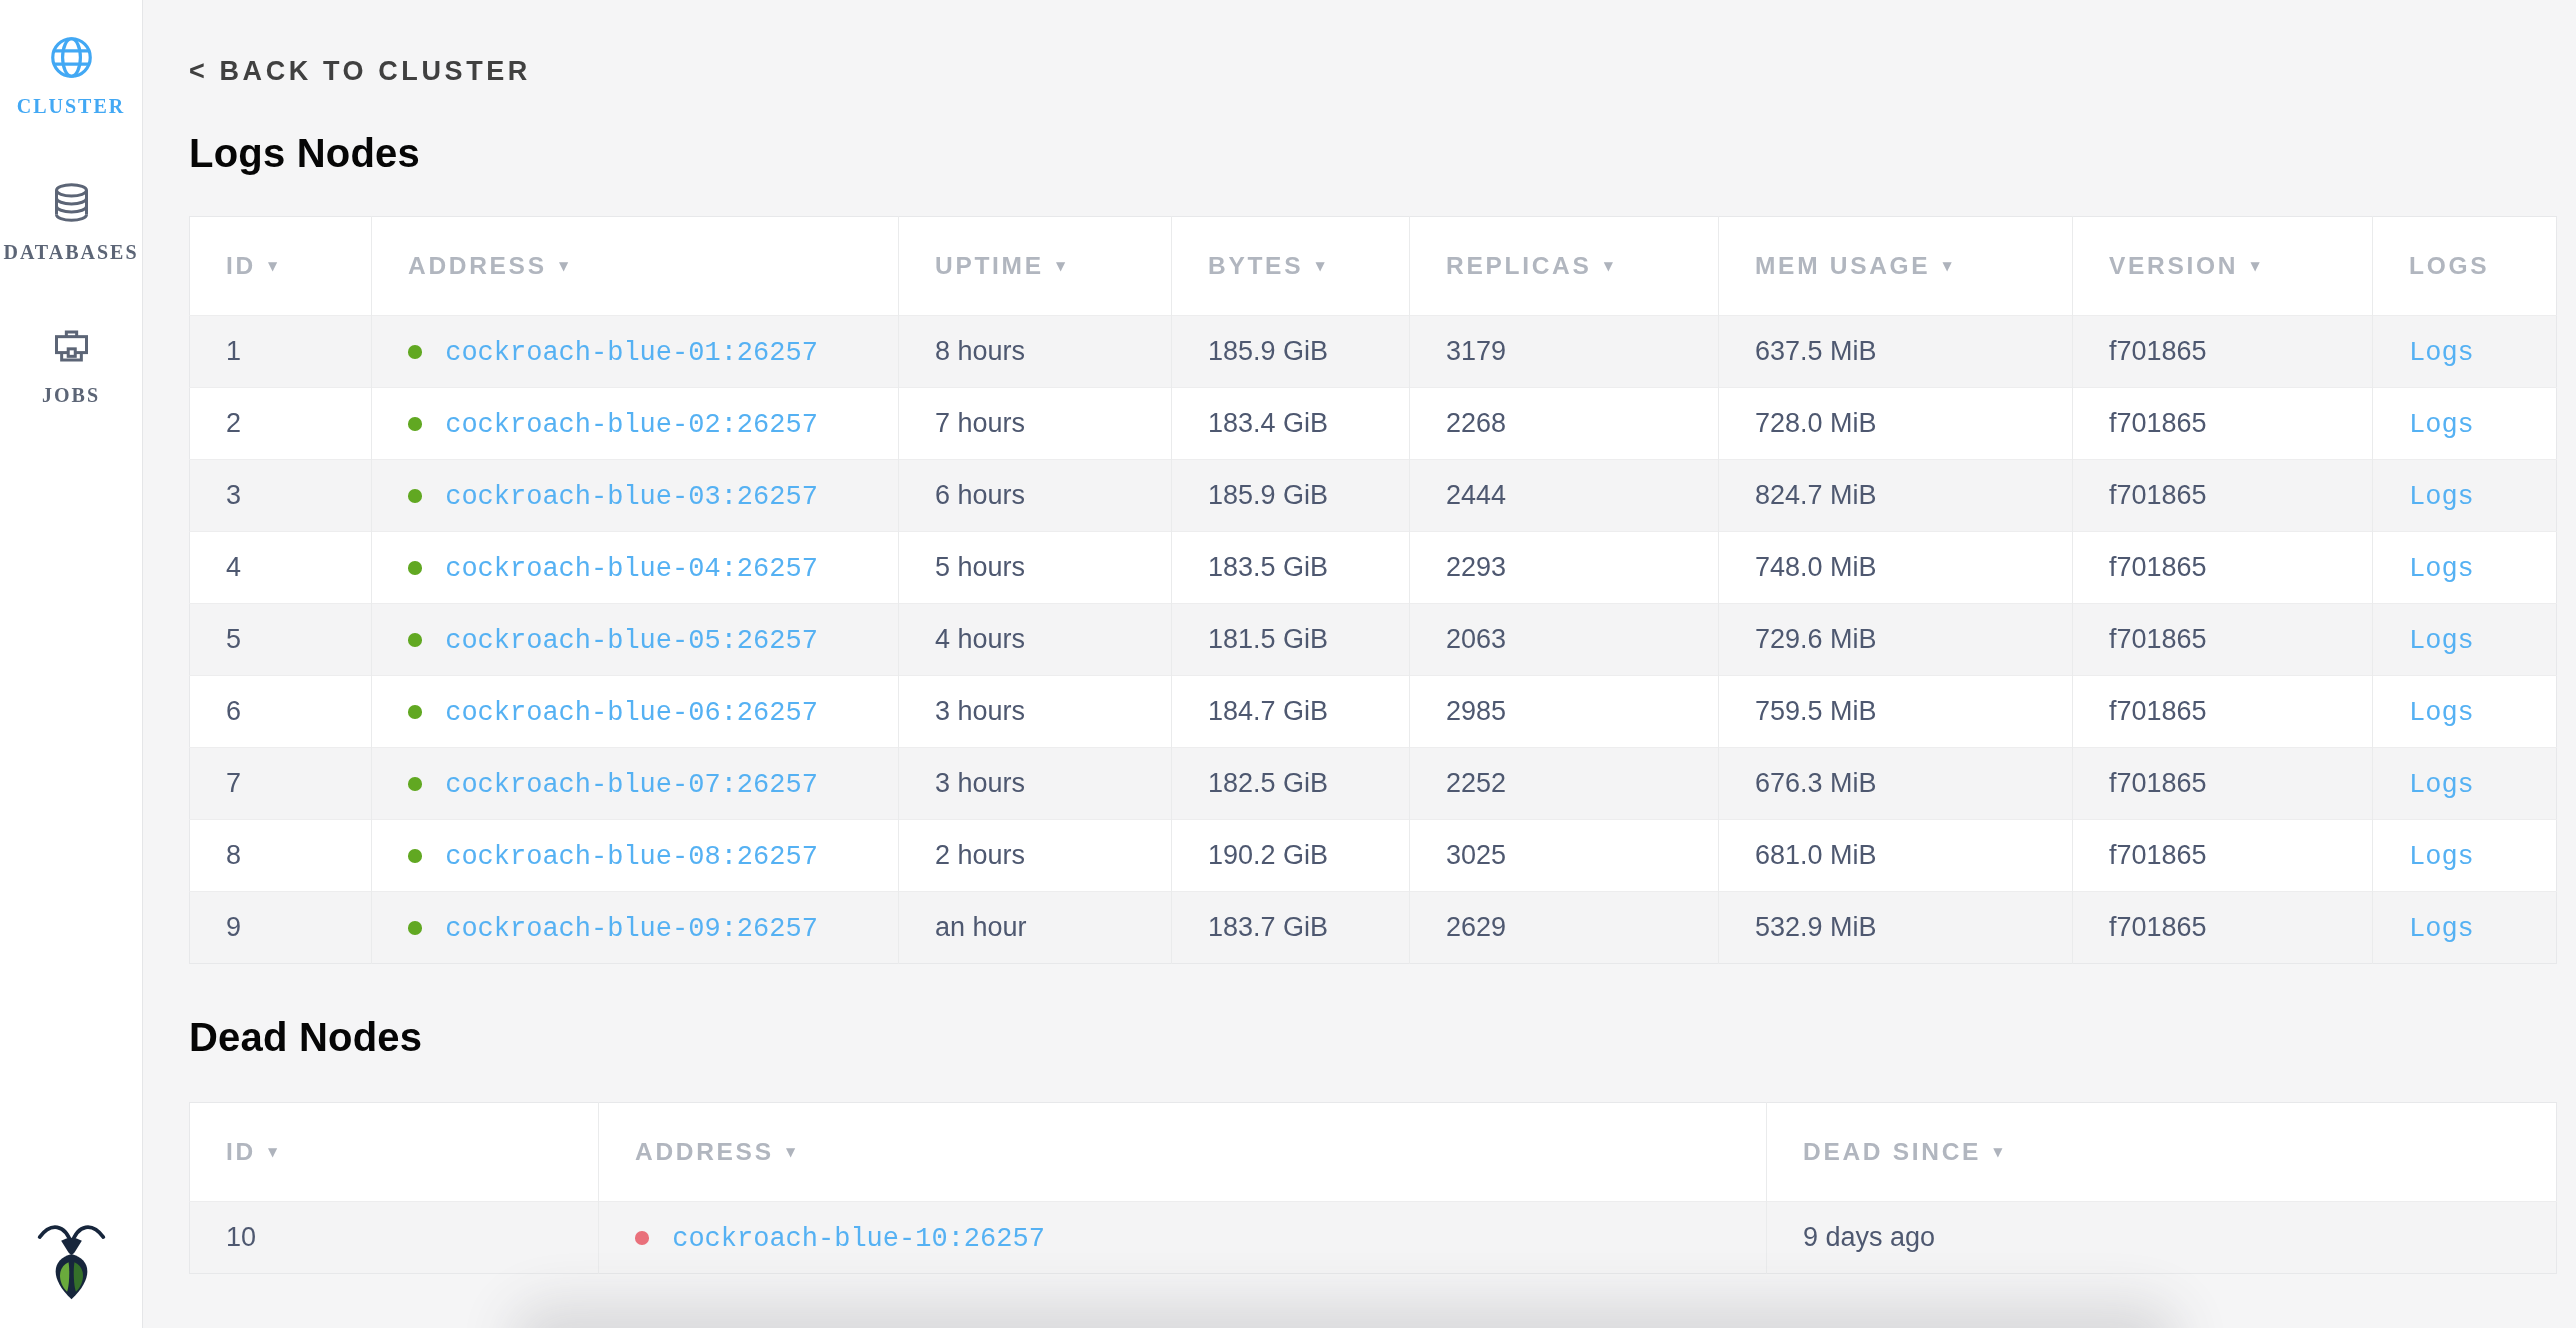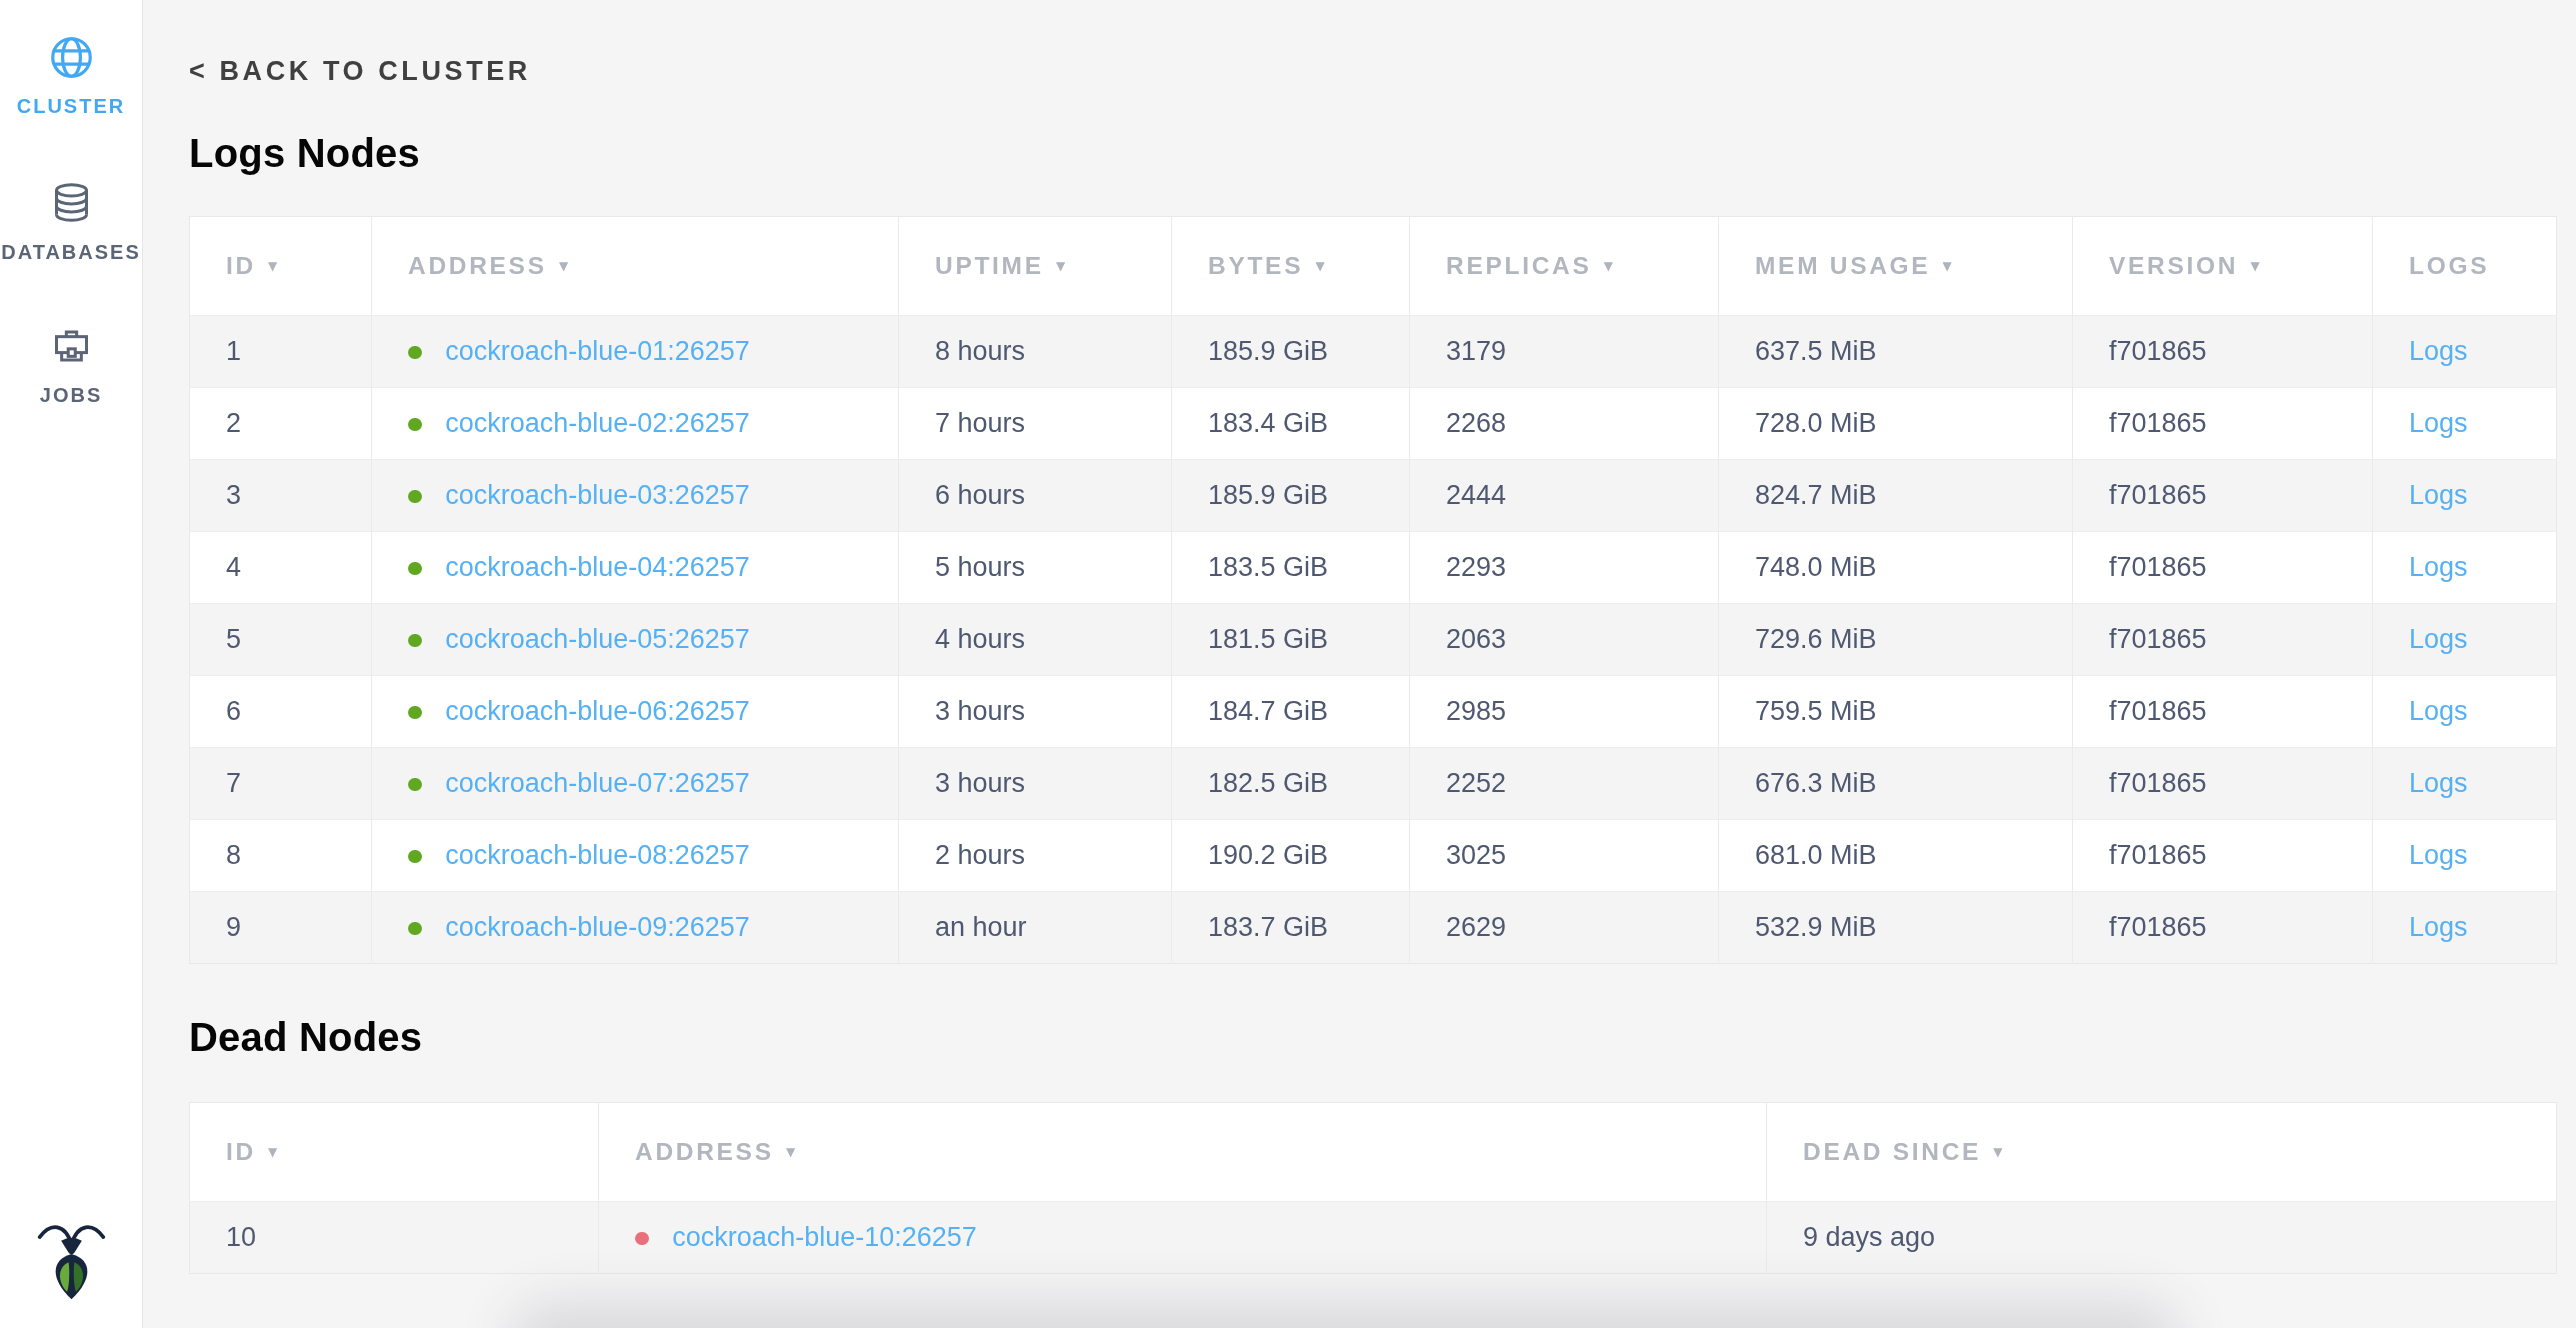--- a/index.html
+++ b/index.html
@@ -15,21 +15,21 @@
   .sidebar {
     position: absolute; left: 0; top: 0;
     width: 142px; height: 1329px;
     background: #ffffff;
     border-right: 1.8px solid #e5e6e8;
     z-index: 3;
   }
   .nav-item {
     position: absolute; left: 0; width: 142px;
     display: flex; flex-direction: column; align-items: center;
-    gap: 14.5px; text-decoration: none; cursor: pointer;
+    gap: 14.5px; text-decoration: none; cursor: pointer; font-family: Liberation Serif, serif;
   }
   .nav-item .nav-label {
     font-size: 20px; font-weight: 700; letter-spacing: 2px;
     color: #5c6576;
   }
   .nav-item.active .nav-label { color: #42a8f4; }
   .nav-cluster   { top: 35px; }
   .nav-databases { top: 180px; gap: 16px; }
   .nav-jobs      { top: 324px; }
   .logo-wrap {
@@ -78,21 +78,21 @@
     height: 71px; padding: 0 0 0 36px;
     font-size: 27px; color: #4e5870;
     border-left: 1.8px solid #eaebec;
     border-top: 1.8px solid #ededee;
     background: #ffffff;
     white-space: nowrap; overflow: hidden;
   }
   table.nodes td:first-child { border-left: none; }
   table.nodes tbody tr:nth-child(odd) td { background: #f4f4f5; }
 
-  a.cell-link { color: #55b1f3; text-decoration: none; cursor: pointer; }
+  a.cell-link { color: #55b1f3; text-decoration: none; cursor: pointer; font-family: Liberation Mono, monospace; }
   .status-dot {
     display: inline-block; width: 13.6px; height: 13.6px;
     border-radius: 50%; margin-right: 23.6px; vertical-align: 0.9px;
   }
   .status-dot.live { background: #61a822; }
   .status-dot.dead { background: #e9707b; }
 
   
   .bottom-shadow {
     position: absolute; left: 509px; top: 1302px;

